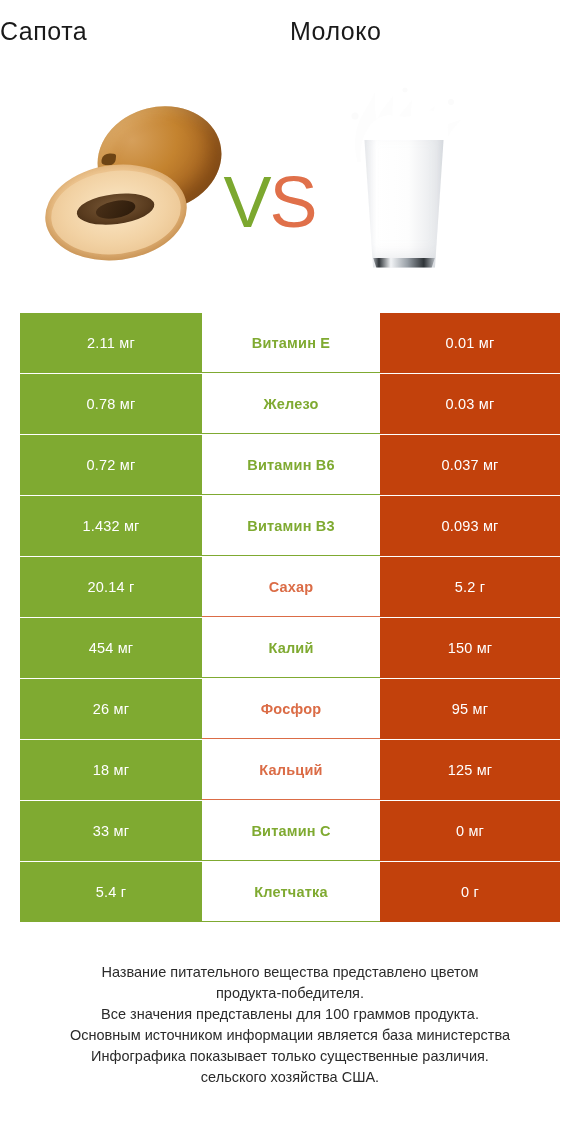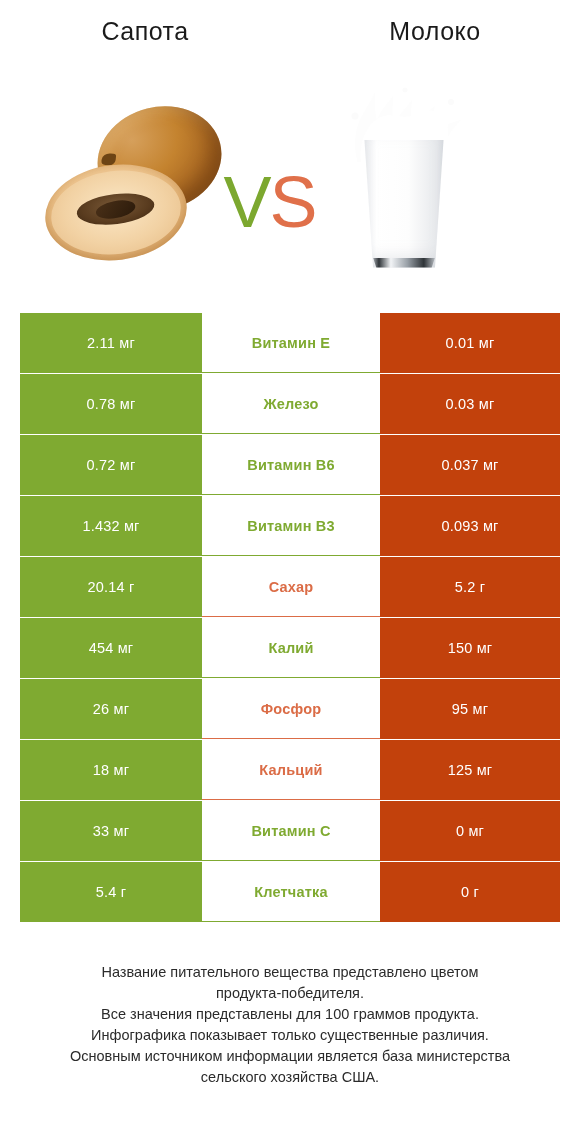--- a/index.html
+++ b/index.html
@@ -18,21 +18,21 @@
 
   
   .header {
     display: flex;
     width: 580px;
     height: 62px;
     align-items: center;
   }
   .header-cell {
     flex: 1 1 50%;
-    text-align: center;
+    text-align: left;
     font-size: 25px;
     letter-spacing: 0.5px;
     color: #1a1a1a;
     font-weight: 400;
     white-space: nowrap;
   }
 
   
   .hero {
     position: relative;
@@ -302,16 +302,16 @@
     <div class="cell cell-mid">Клетчатка</div>
     <div class="cell cell-right">0 г</div>
   </div>
 
 </div>
 
 <div class="footer">
   <div>Название питательного вещества представлено цветом</div>
   <div>продукта-победителя.</div>
   <div>Все значения представлены для 100 граммов продукта.</div>
+  <div>Основным источником информации является база министерства</div>
   <div>Инфографика показывает только существенные различия.</div>
-  <div>Основным источником информации является база министерства</div>
   <div>сельского хозяйства США.</div>
 </div>
 
 </body></html>

